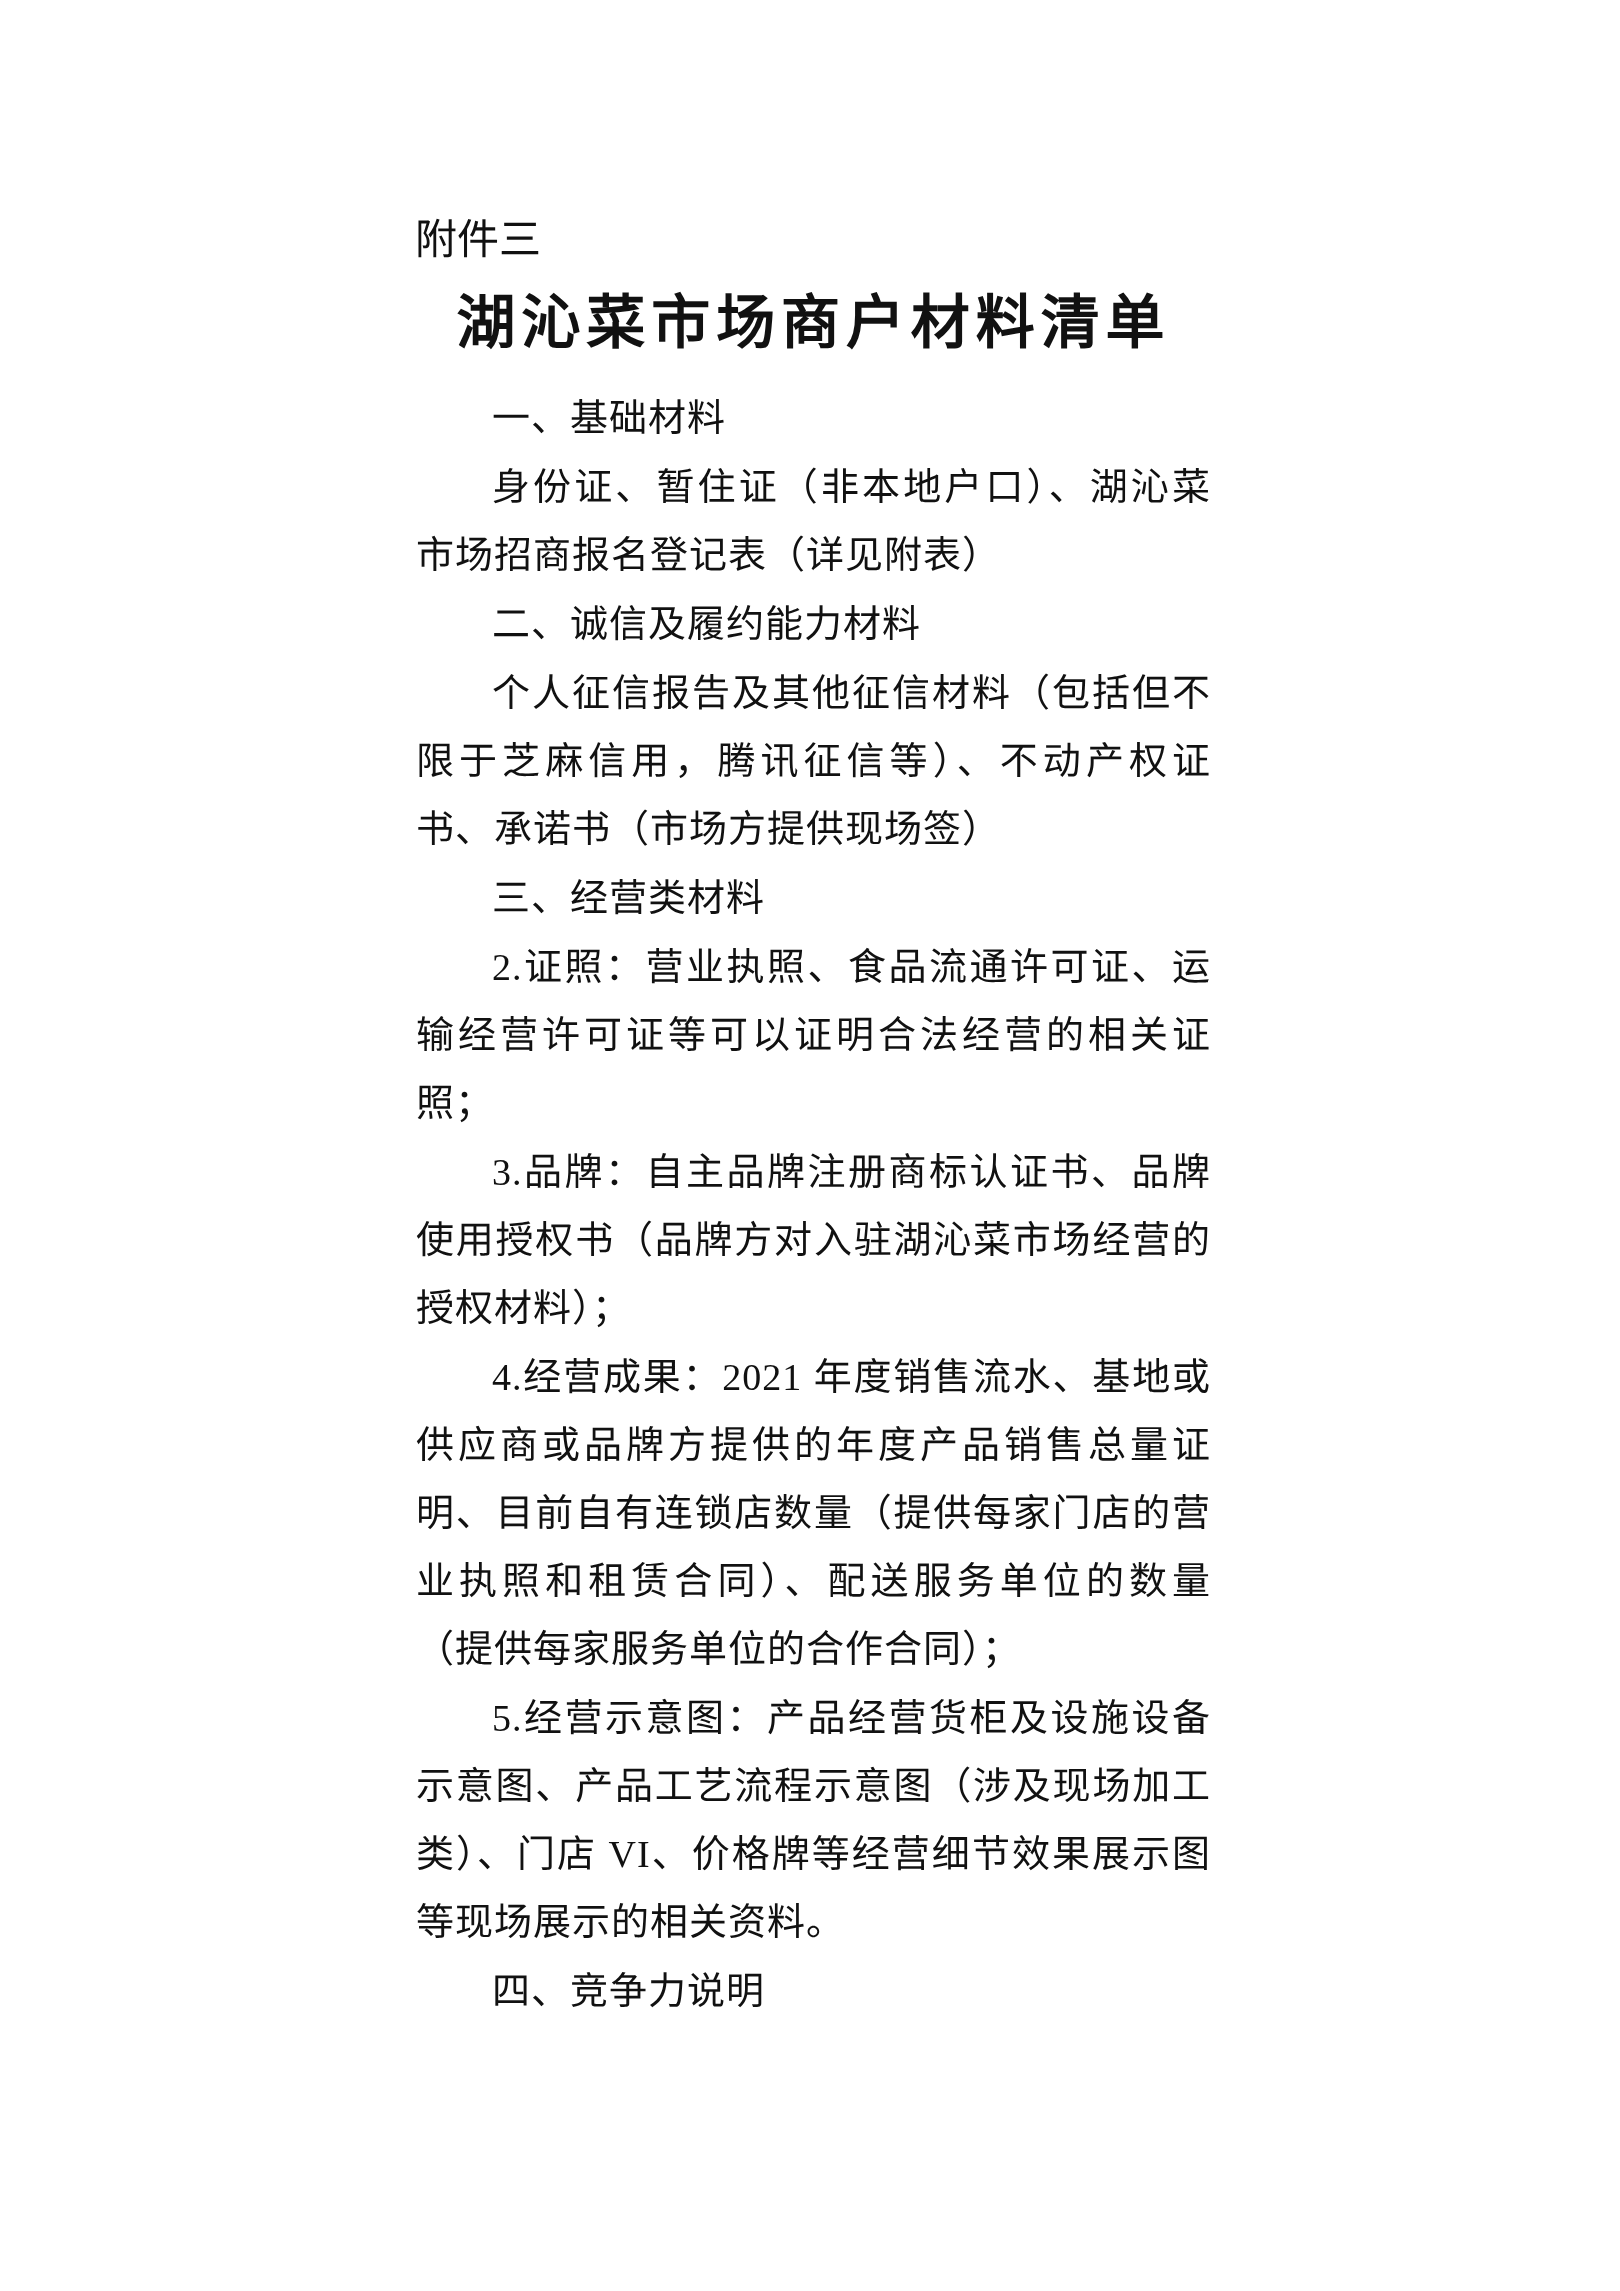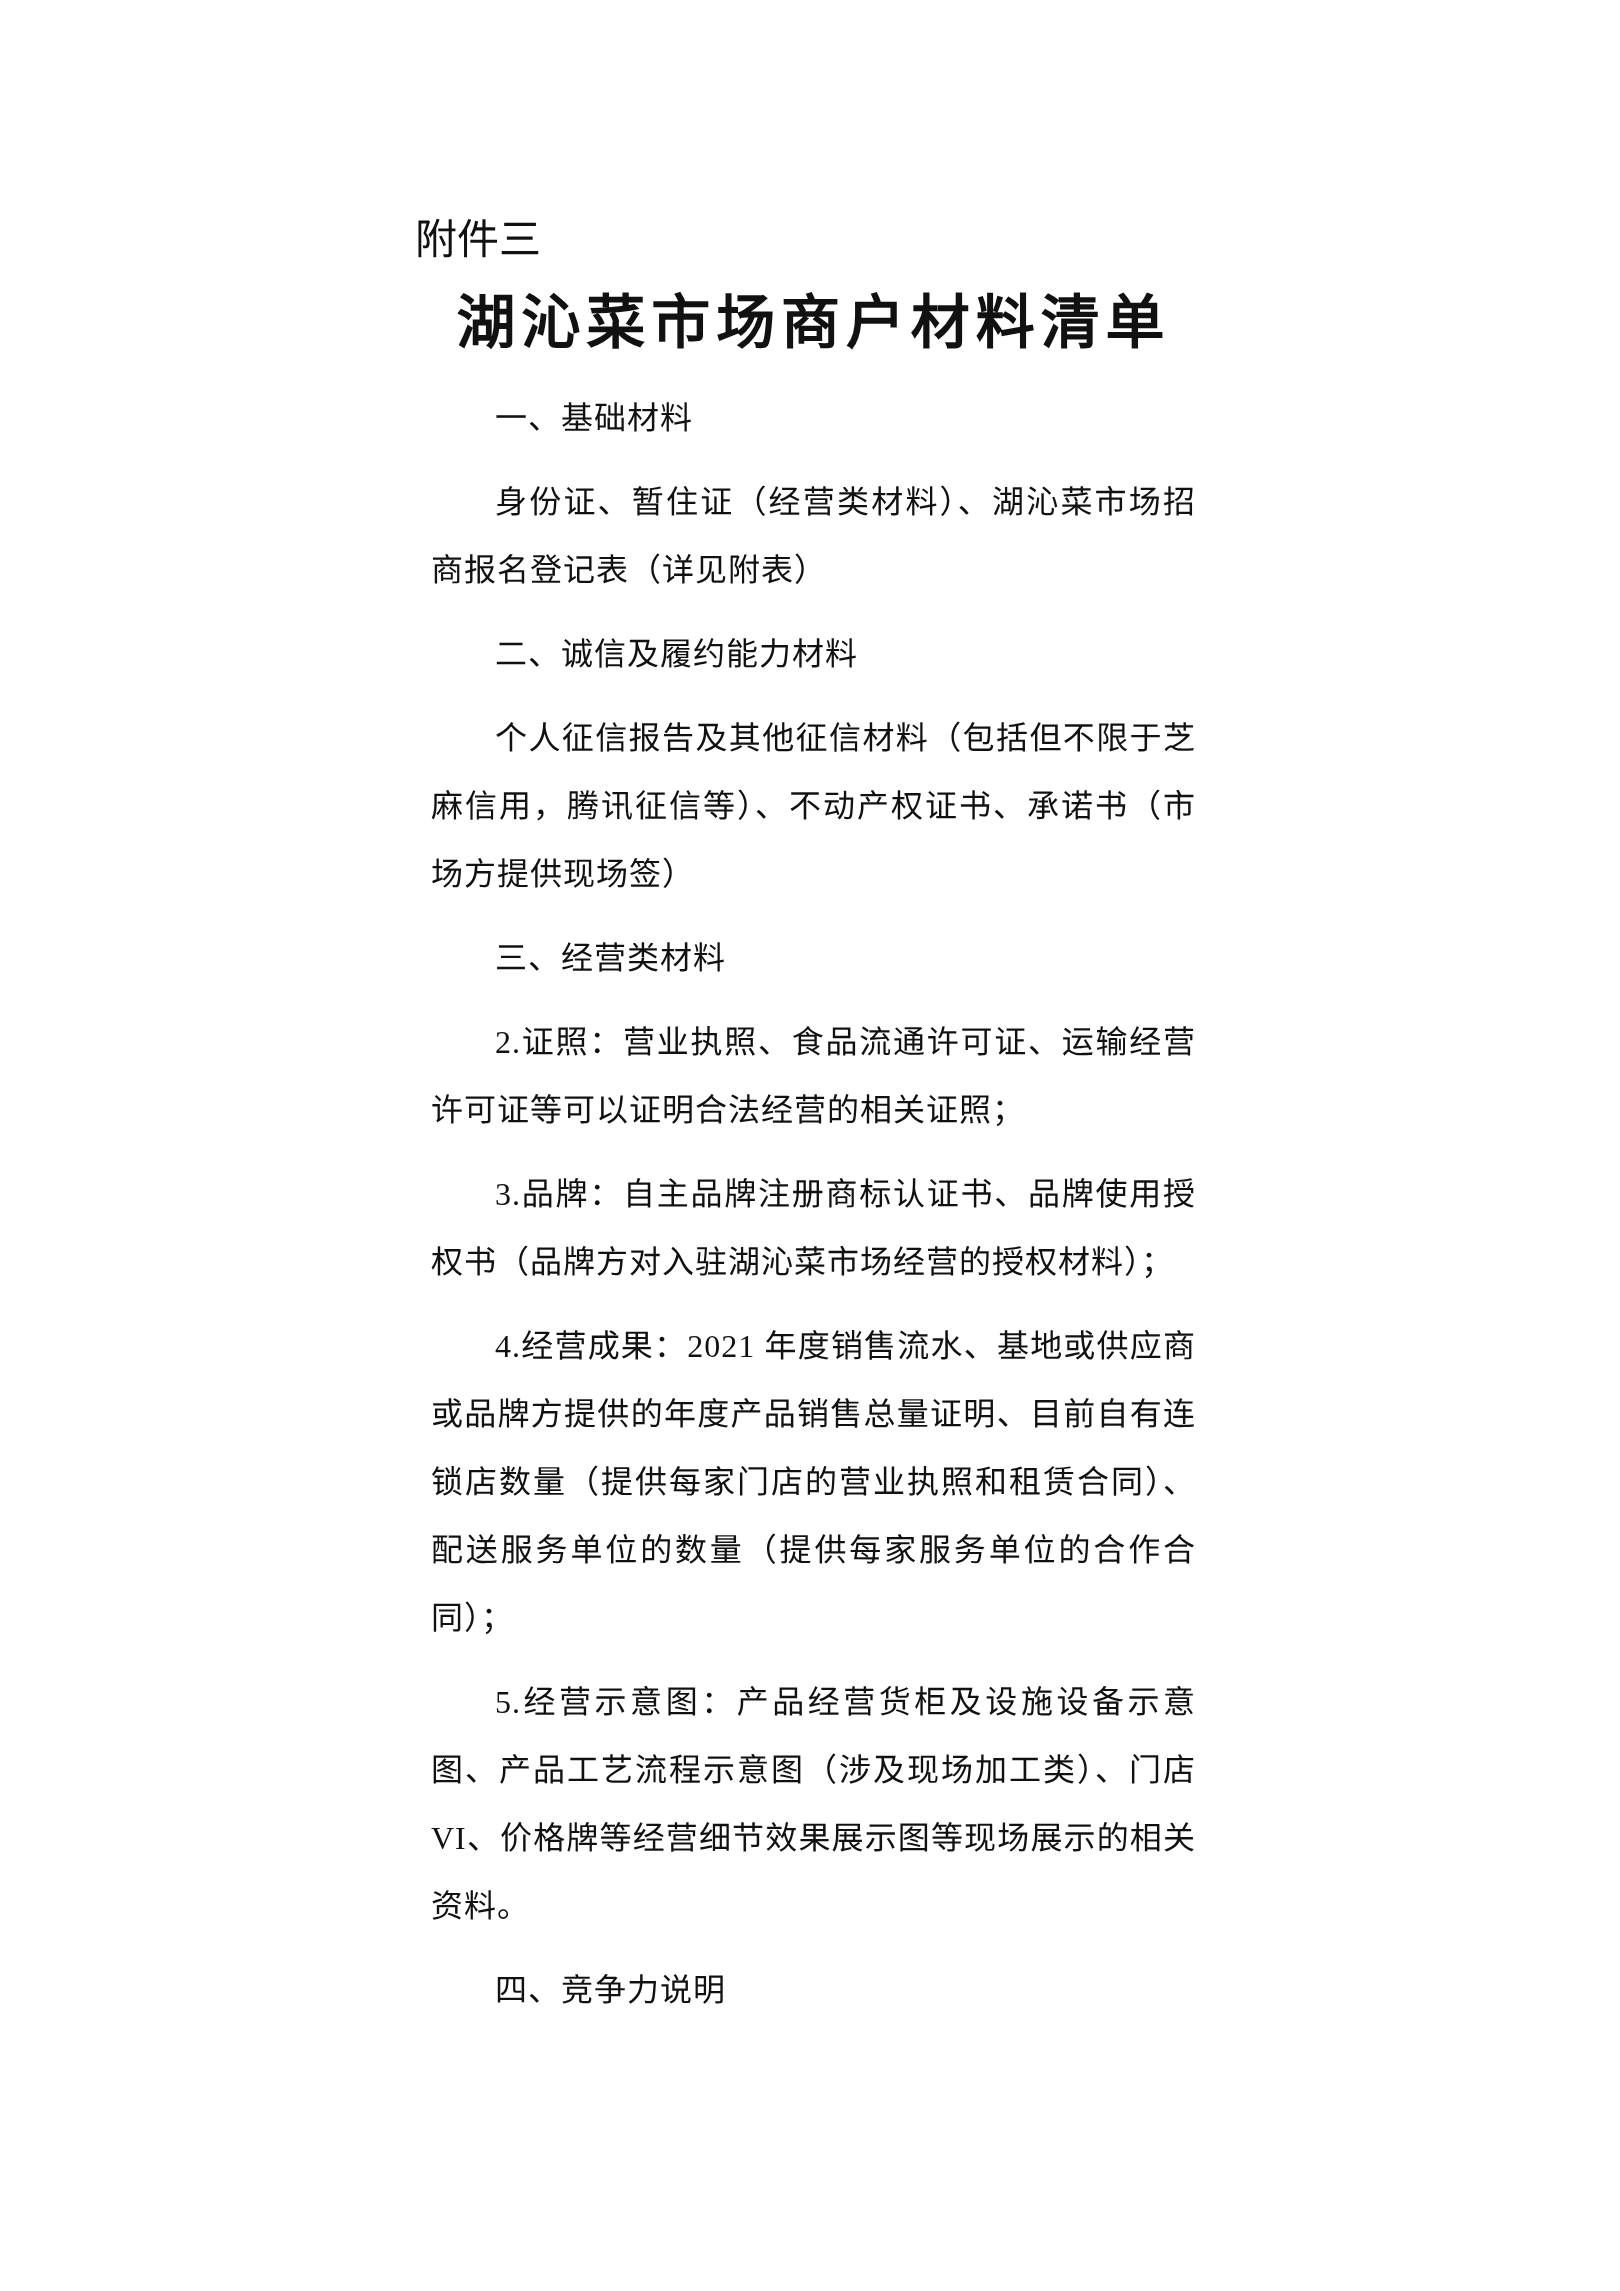--- a/index.html
+++ b/index.html
@@ -31,41 +31,41 @@
     line-height: 90px;
     font-weight: 700;
     text-align: center;
     letter-spacing: 5.9px;
     margin: 3.9px 0 15.7px 0;
   }
   .body-text {
     
   }
   .para {
-    font-size: 32px;
+    font-size: 38px;
     line-height: 68px;
     text-align: justify;
     text-indent: 2em;
-    margin: 16px;
+    margin: 1px;
     letter-spacing: 1px;
     word-break: break-all;
   }
 </style>
 </head>
 <body>
 
 <div class="page">
 
   <div class="attachment-label">附件三</div>
 
   <h1 class="doc-title">湖沁菜市场商户材料清单</h1>
 
   <div class="body-text">
     <p class="para">一、基础材料</p>
-    <p class="para">身份证、暂住证（经营类材料）、湖沁菜市场招商报名登记表（详见附表）</p>
+    <p class="para">身份证、暂住证（非本地户口）、湖沁菜市场招商报名登记表（详见附表）</p>
     <p class="para">二、诚信及履约能力材料</p>
     <p class="para">个人征信报告及其他征信材料（包括但不限于芝麻信用，腾讯征信等）、不动产权证书、承诺书（市场方提供现场签）</p>
     <p class="para">三、经营类材料</p>
     <p class="para">2.证照：营业执照、食品流通许可证、运输经营许可证等可以证明合法经营的相关证照；</p>
     <p class="para">3.品牌：自主品牌注册商标认证书、品牌使用授权书（品牌方对入驻湖沁菜市场经营的授权材料）；</p>
     <p class="para">4.经营成果：2021 年度销售流水、基地或供应商或品牌方提供的年度产品销售总量证明、目前自有连锁店数量（提供每家门店的营业执照和租赁合同）、配送服务单位的数量（提供每家服务单位的合作合同）；</p>
     <p class="para">5.经营示意图：产品经营货柜及设施设备示意图、产品工艺流程示意图（涉及现场加工类）、门店 VI、价格牌等经营细节效果展示图等现场展示的相关资料。</p>
     <p class="para">四、竞争力说明</p>
   </div>
 

